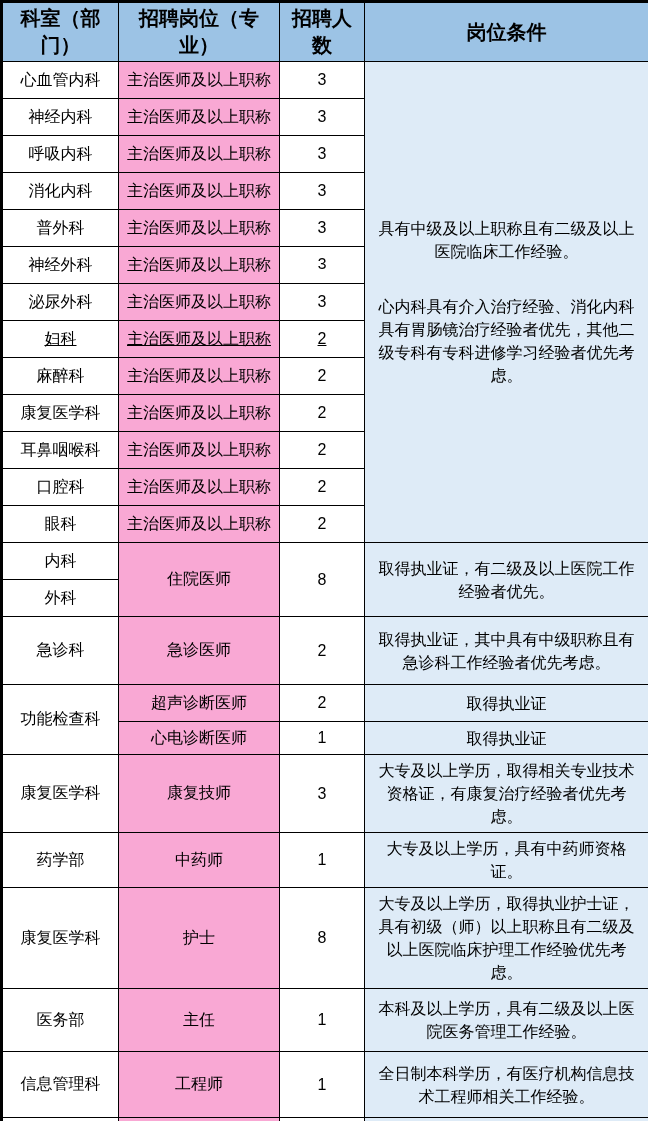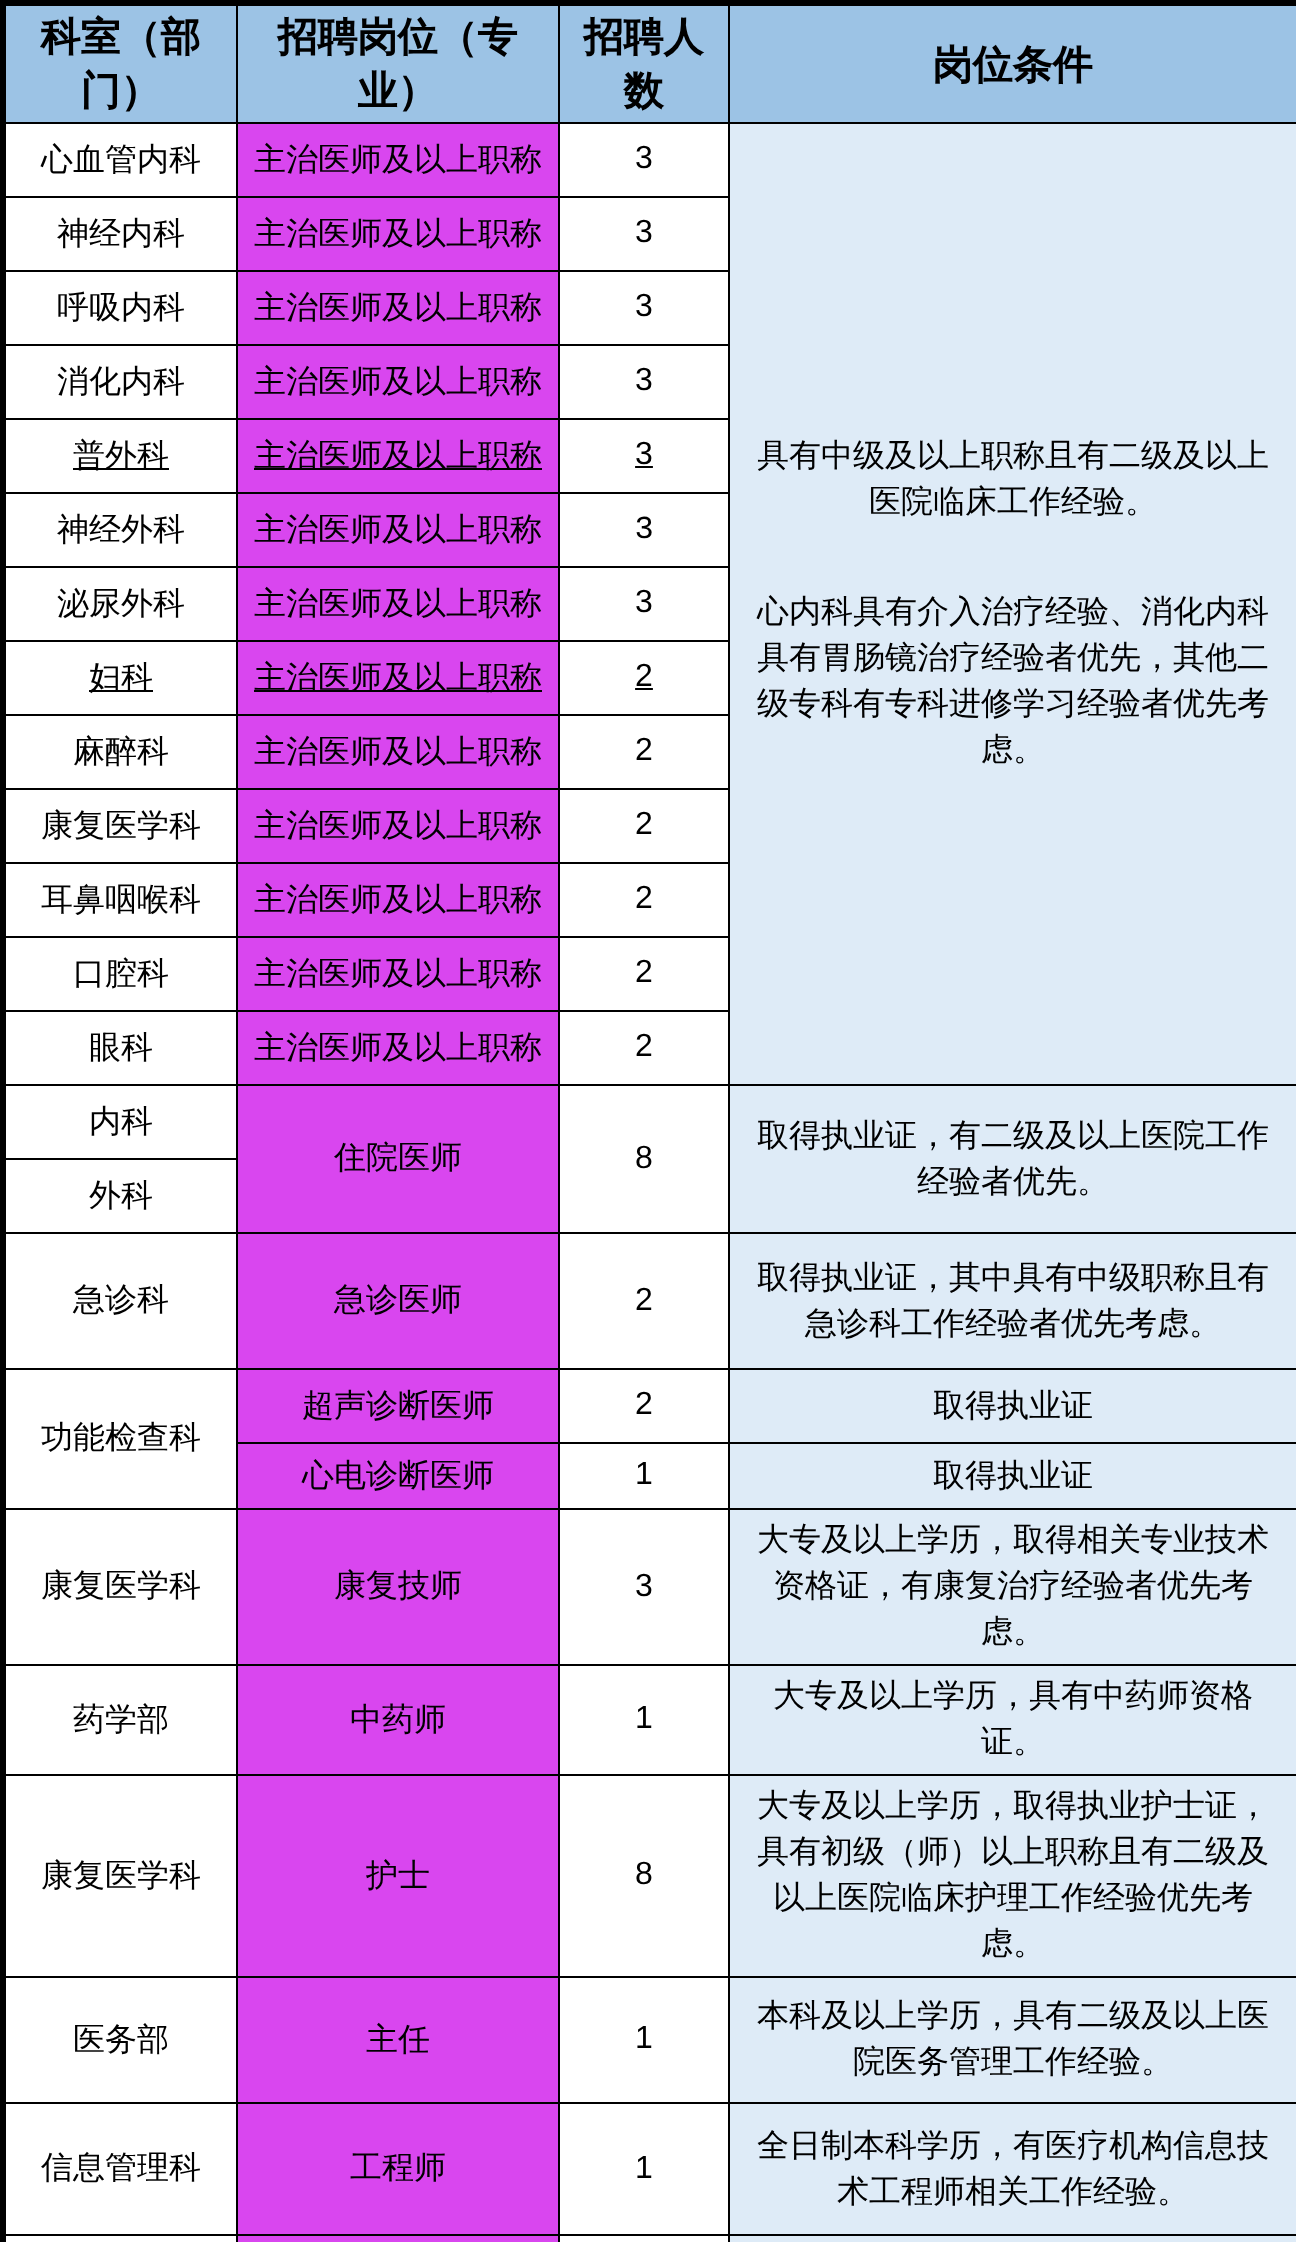--- a/index.html
+++ b/index.html
@@ -26,21 +26,21 @@
     text-align: center;
     vertical-align: middle;
     padding: 2px 4px;
     overflow: hidden;
   }
   th {
     background: #9CC3E5;
     font-weight: bold;
     font-size: 20px;
   }
-  td.blue { background: #d946ef; }
+  td.blue { background: #f9a8d4; }
   td.cond {
     background: #DEEBF7;
     line-height: 23px;
     padding: 4px 7px;
   }
   td.cond p { margin: 0; }
   td.cond p.gap { margin-bottom: 32px; }
 </style>
 </head>
 <body>
@@ -78,21 +78,21 @@
     <tr style="height:37px;">
       <td>呼吸内科</td>
       <td class="blue">主治医师及以上职称</td>
       <td>3</td>
     </tr>
     <tr style="height:37px;">
       <td>消化内科</td>
       <td class="blue">主治医师及以上职称</td>
       <td>3</td>
     </tr>
-    <tr style="height:37px;text-decoration:underline;">
+    <tr style="height:37px;">
       <td>普外科</td>
       <td class="blue">主治医师及以上职称</td>
       <td>3</td>
     </tr>
     <tr style="height:37px;font-family:Liberation Mono, monospace;">
       <td>神经外科</td>
       <td class="blue">主治医师及以上职称</td>
       <td>3</td>
     </tr>
     <tr style="height:37px;">

